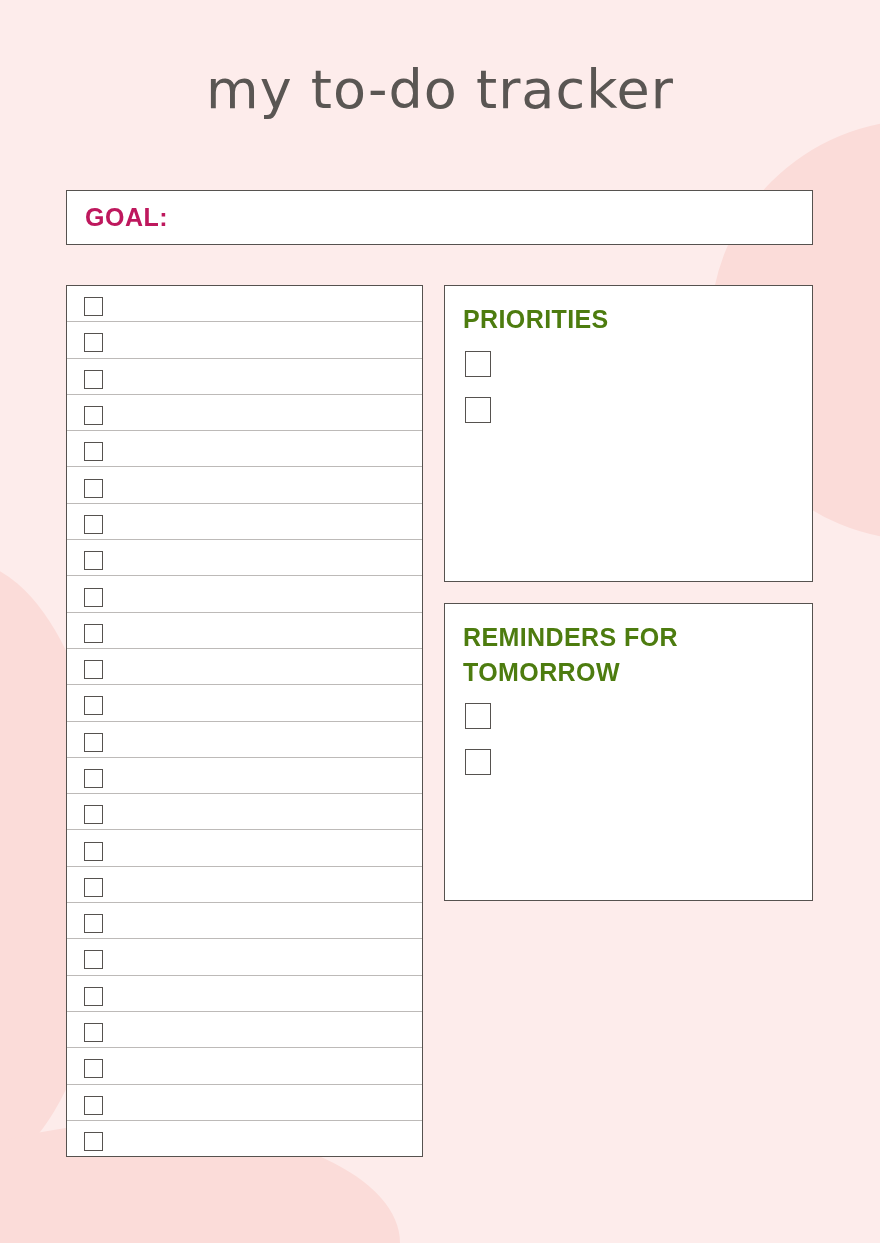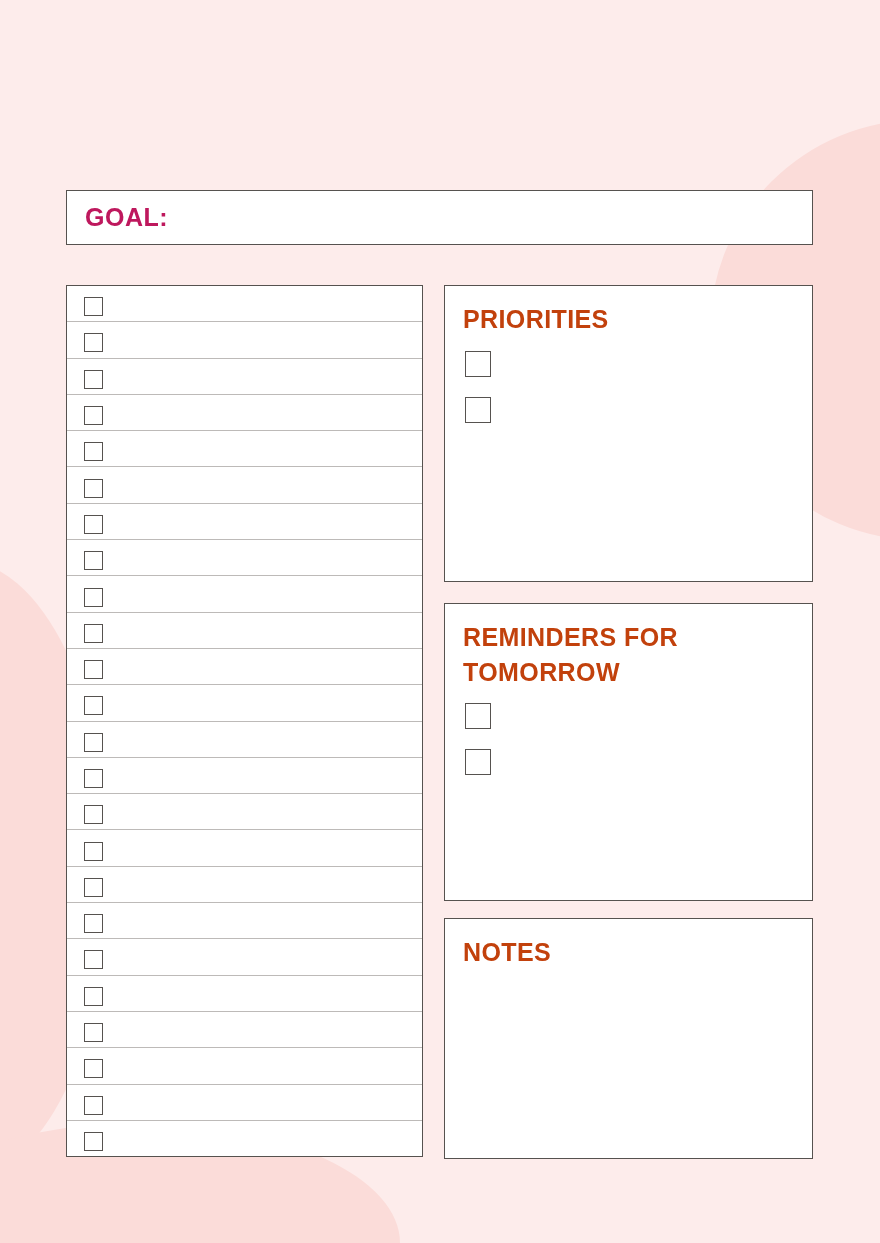--- a/index.html
+++ b/index.html
@@ -137,21 +137,21 @@
     top: 918px;
     width: 369px;
     height: 241px;
   }
   .panel-title {
     font-size: 25px;
     font-weight: bold;
     letter-spacing: 0.4px;
     padding: 16px 12px 0 18px;
     line-height: 1.38;
-    color: #c2410c;
+    color: #4d7c0f;
   }
   .panel-checks {
     padding: 14px 0 0 20px;
   }
   .panel-checks .cb {
     width: 26px;
     height: 26px;
     border: 1.5px solid #56524f;
     background: #ffffff;
     box-sizing: border-box;
@@ -160,20 +160,21 @@
 </style>
 </head>
 <body>
 
 <div class="page">
 
   <div class="blob blob-left"></div>
   <div class="blob blob-right"></div>
   <div class="blob blob-bottom"></div>
 
+  <div class="title">my to-do tracker</div>
 
   <div class="goal-box">
     <span class="goal-label">GOAL:</span>
     <span class="goal-value"></span>
   </div>
 
   <div class="task-list" id="task-list">
       <div class="task-row">
         <div class="cb"></div>
         <span class="task-text"></span>
@@ -281,18 +282,14 @@
   </div>
 
   <div class="panel panel-reminders">
     <div class="panel-title">REMINDERS FOR TOMORROW</div>
     <div class="panel-checks">
       <div class="cb"></div>
       <div class="cb"></div>
     </div>
   </div>
 
-  <div class="panel panel-notes">
-    <div class="panel-title">NOTES</div>
-    <div class="notes-value"></div>
-  </div>
 
 </div>
 
 </body></html>

